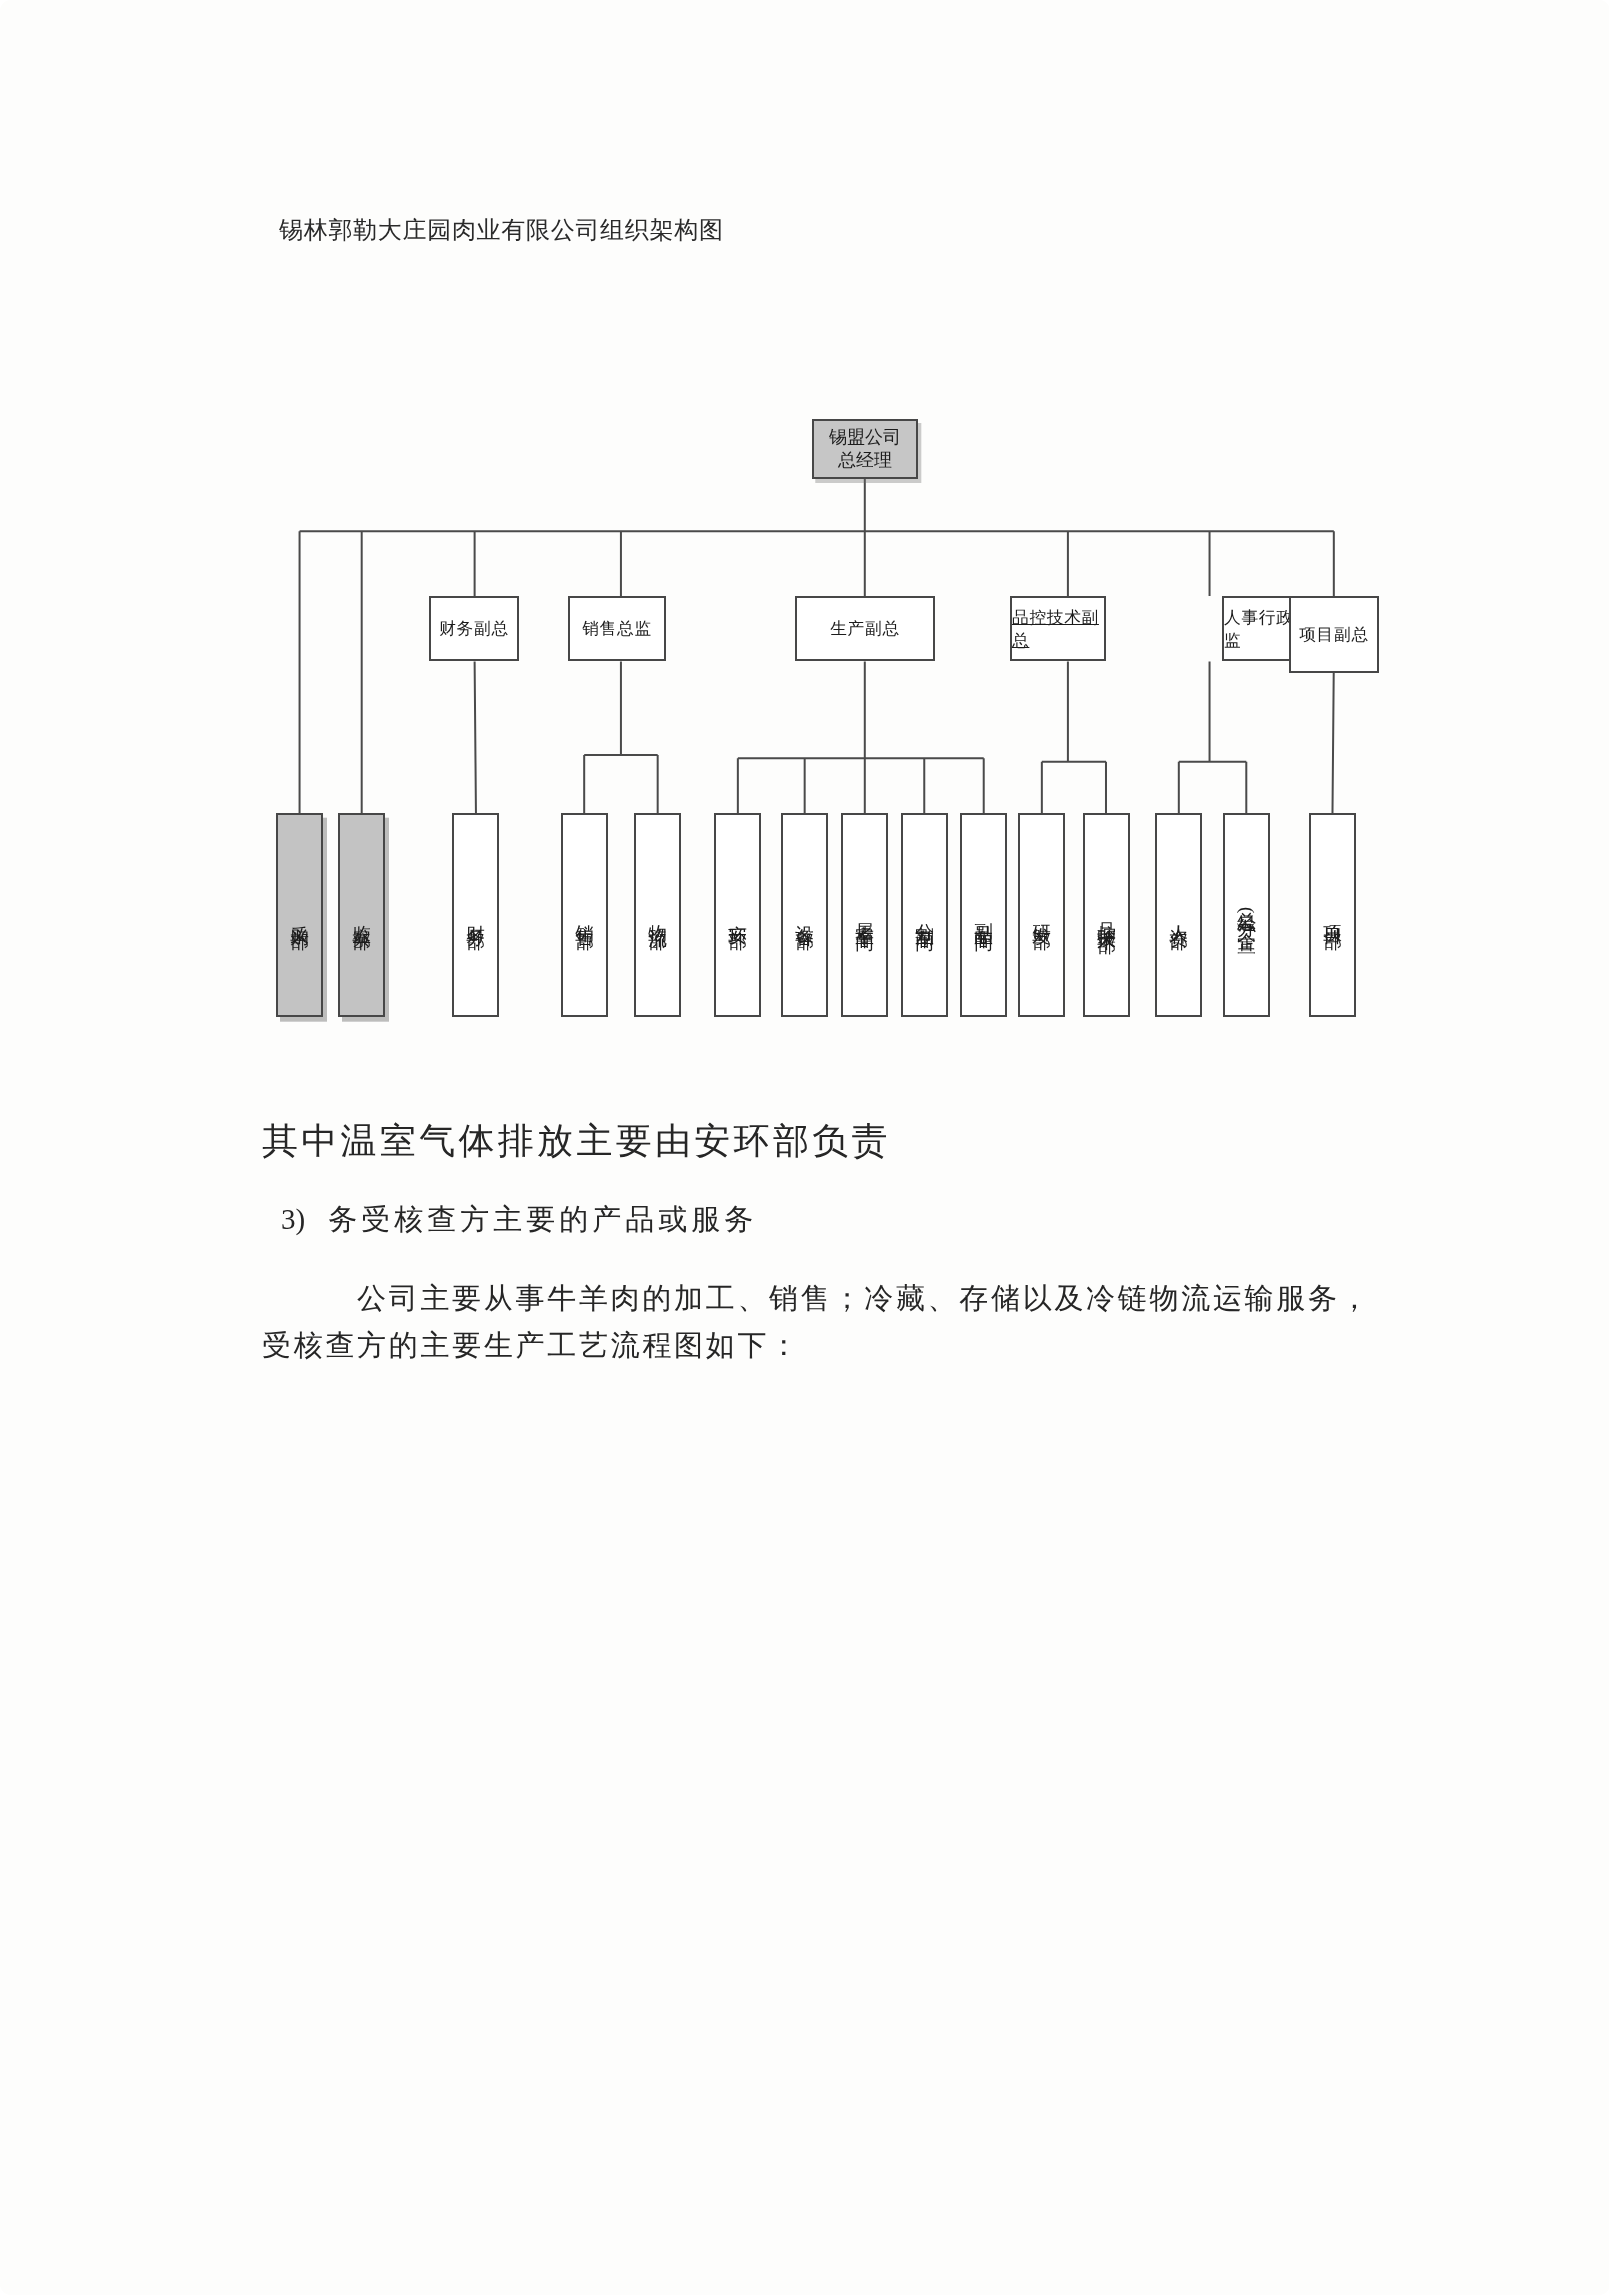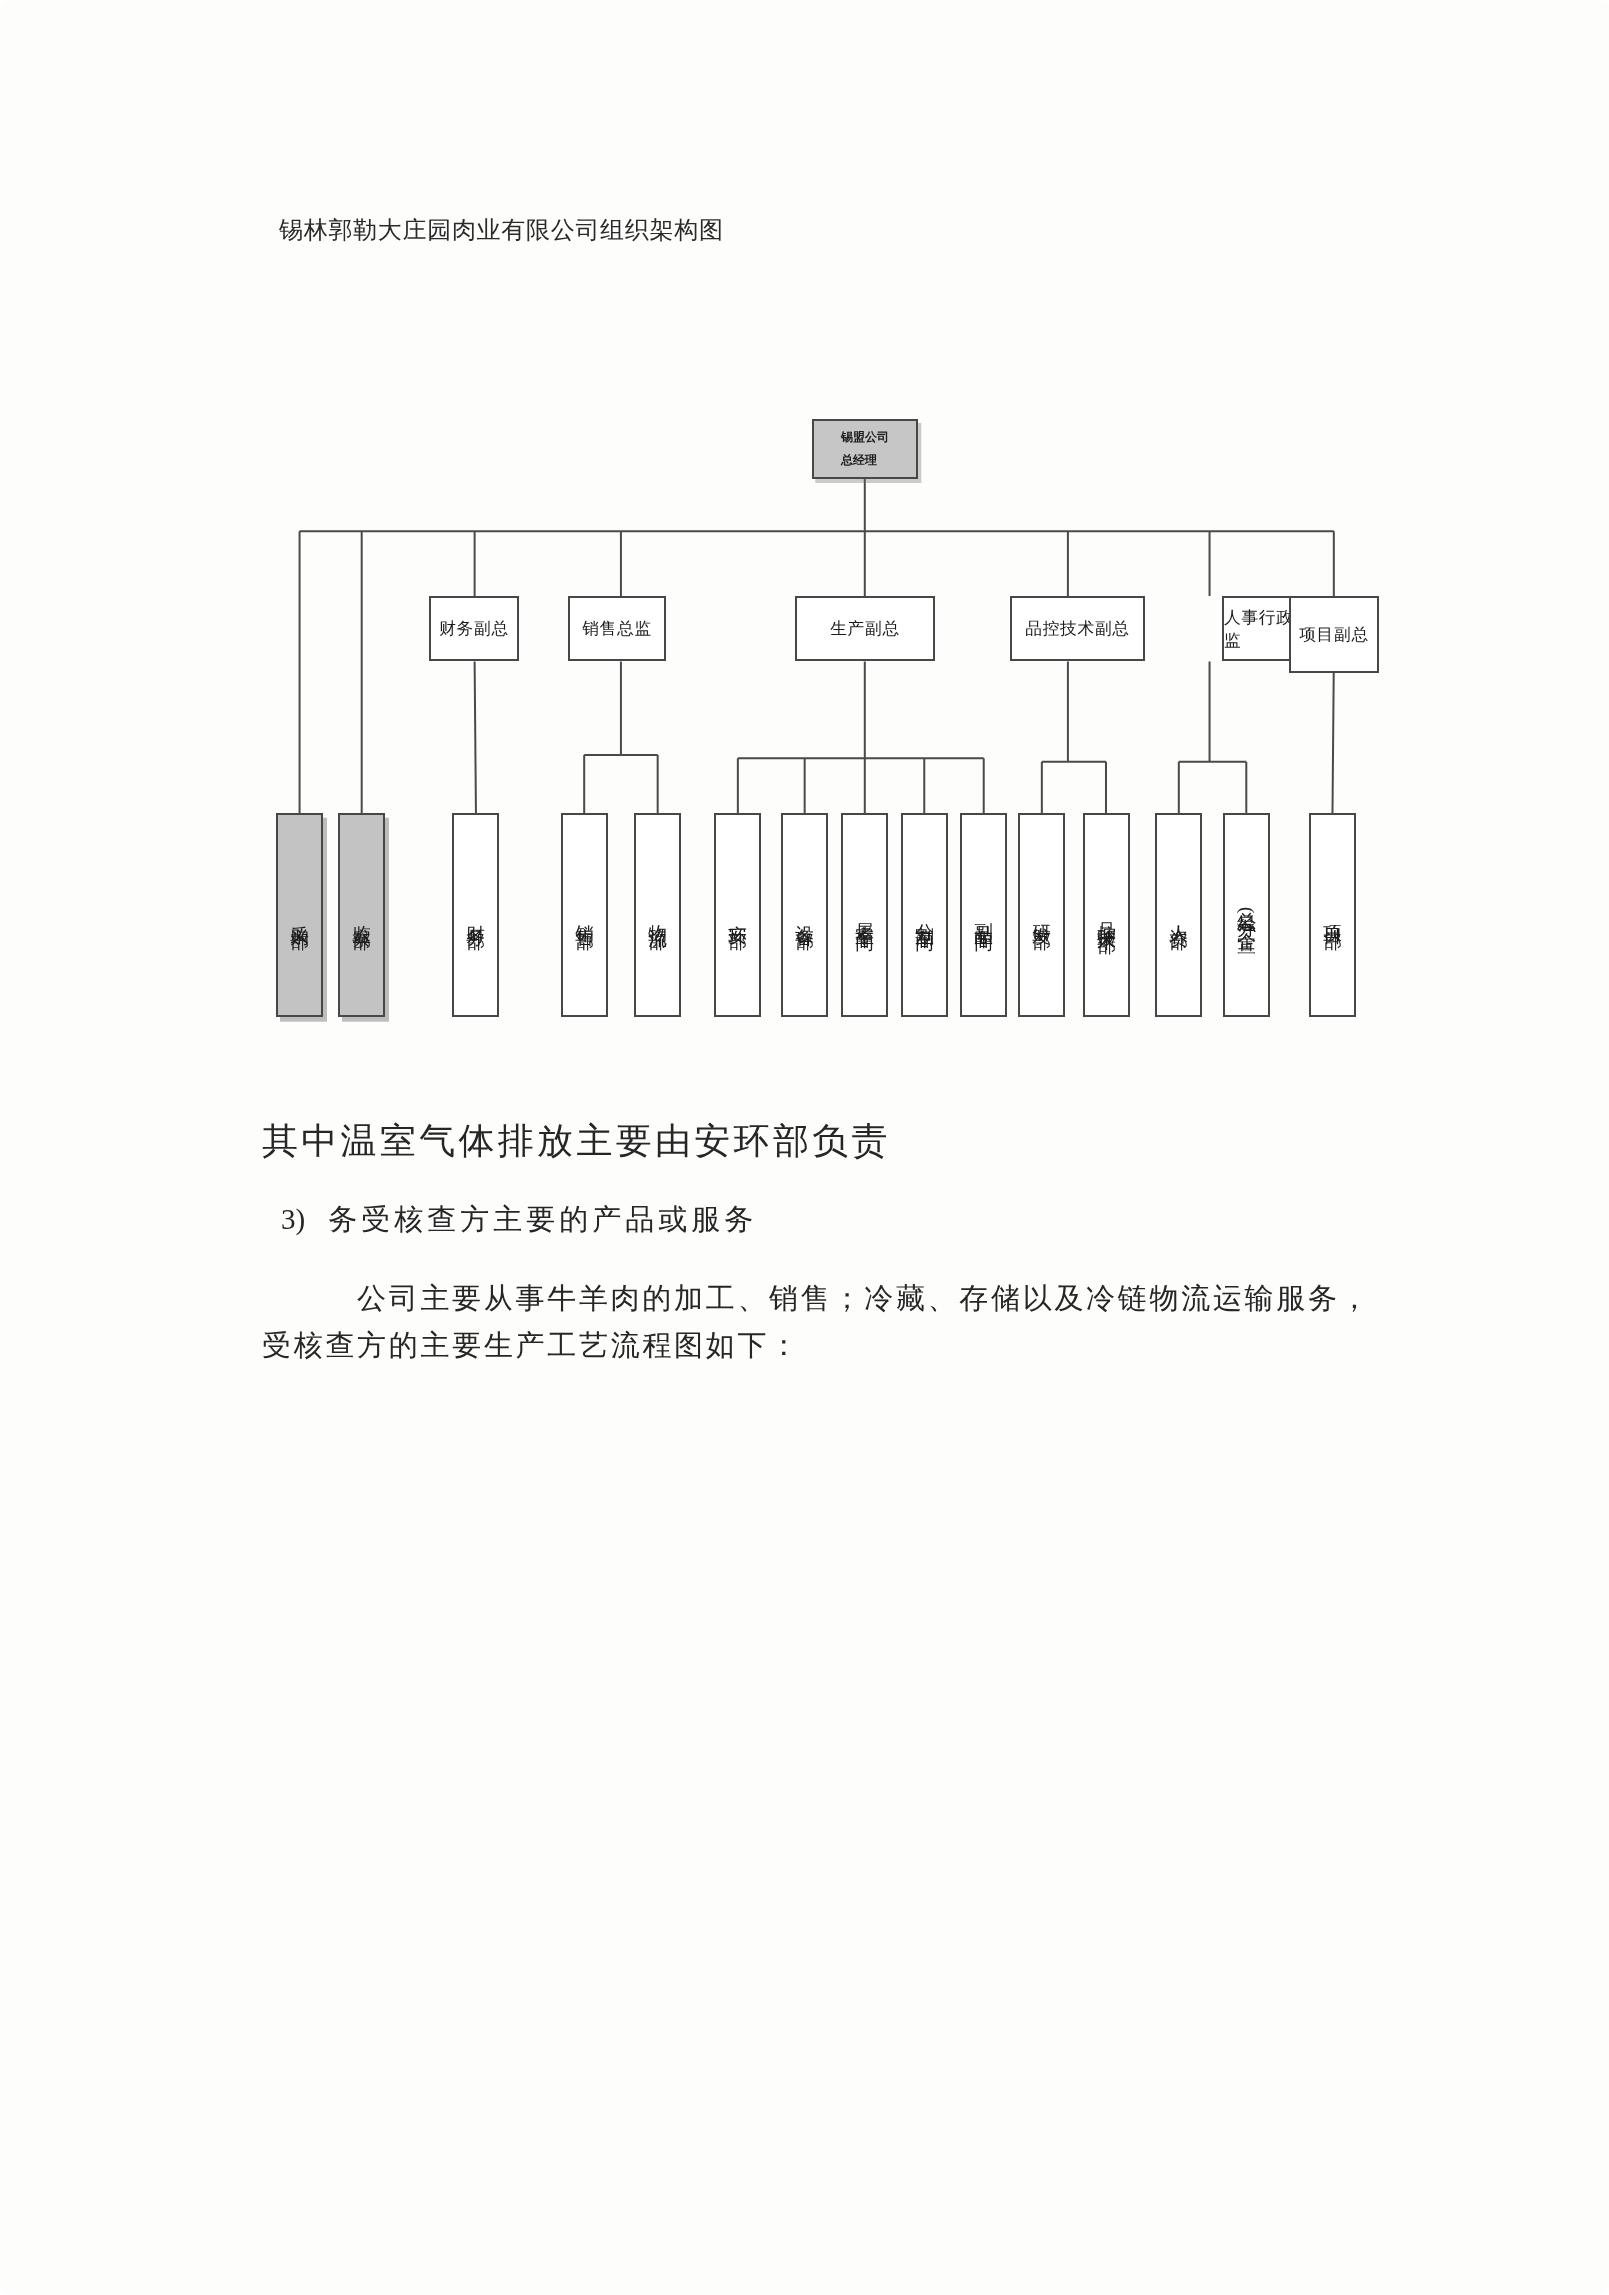--- a/index.html
+++ b/index.html
@@ -33,24 +33,25 @@
   }
   .node.shaded {
     background: #c3c3c3;
     box-shadow: 4px 4.7px 0 rgba(110,110,110,0.45);
   }
   .node.root {
     background: #c6c6c6;
     box-shadow: 3.3px 4px 0 rgba(110,110,110,0.35);
   }
   .node.root .lbl {
-    font-size: 12px;
+    font-size: 18px;
     line-height: 23px;
+    text-align: center;
     white-space: pre-line;
-    font-weight: bold;
+    font-weight: normal;
   }
   .node.l2 { font-size: 16.7px; letter-spacing: 0.7px; }
   .node.dept {
     writing-mode: vertical-rl;
     font-size: 18.7px;
     letter-spacing: 3.3px;
   }
   .note-line {
     position: absolute;
     left: 262px; top: 1117px;
@@ -112,21 +113,21 @@
 
     <div class="node l2" style="left:429px;top:596px;width:90px;height:65px;">
       <span>财务副总</span>
     </div>
     <div class="node l2" style="left:568px;top:596px;width:98px;height:65px;">
       <span>销售总监</span>
     </div>
     <div class="node l2" style="left:795px;top:596px;width:140px;height:65px;">
       <span>生产副总</span>
     </div>
-    <div class="node l2" style="left:1010px;top:596px;width:135px;height:65px;">
+    <div class="node l2" style="left:1010px;top:596px;width:96px;height:65px;text-decoration:underline;">
       <span>品控技术副总</span>
     </div>
     <div class="node l2" style="left:1222px;top:596px;width:104px;height:65px;">
       <span>人事行政总监</span>
     </div>
     <div class="node l2" style="left:1289px;top:596px;width:90px;height:77px;">
       <span>项目副总</span>
     </div>
 
     <div class="node dept shaded" style="left:276px;top:813px;width:47px;height:204px;">

